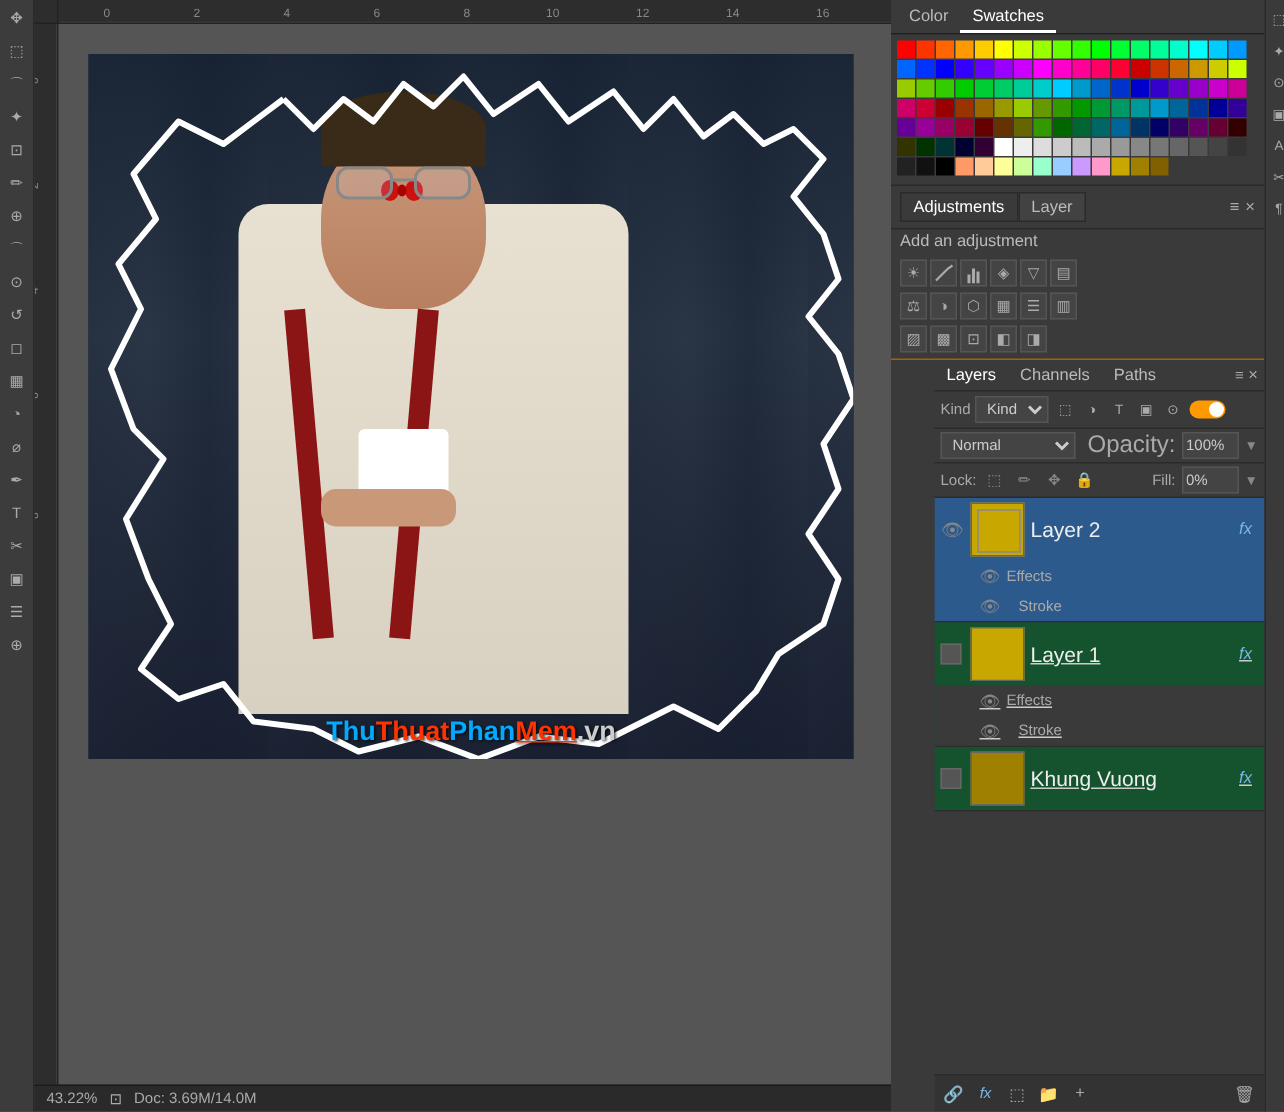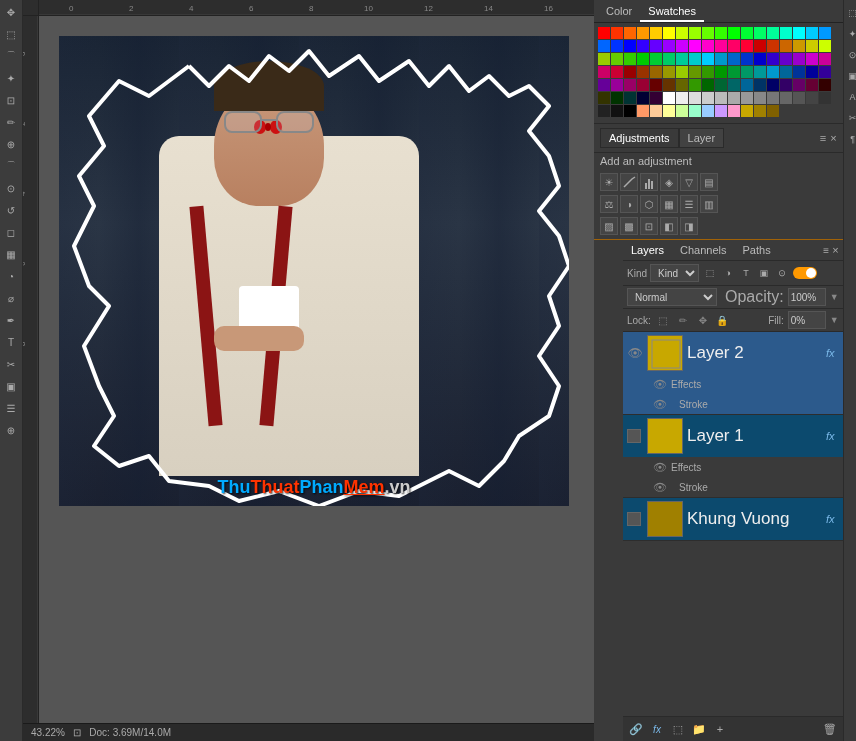--- a/index.html
+++ b/index.html
@@ -354,21 +354,22 @@
       padding: 2px 4px;
       border-bottom: 1px solid #2d2d2d;
       cursor: pointer;
       height: 50px;
       position: relative;
     }
     .layer-item.active {
       background: #2c5a8c;
     }
     .layer-item.dimmed {
-      background: #0c4a6e;
+      background: #14532d;
+      text-decoration: underline;
     }
     .layer-eye {
       width: 16px;
       height: 16px;
       display: flex;
       align-items: center;
       justify-content: center;
       color: #888;
       font-size: 12px;
       cursor: pointer;
@@ -393,21 +394,21 @@
     }
     .layer-thumb-yellow {
       background: #c8a800;
     }
     .layer-name-block {
       flex: 1;
       display: flex;
       flex-direction: column;
     }
     .layer-name {
-      font-size: 17px;
+      font-size: 14px;
       color: #eee;
     }
     .layer-fx {
       font-size: 11px;
       color: #7ab8e8;
       font-style: italic;
       margin-left: auto;
       padding-right: 4px;
     }
     .layer-effect-row {

